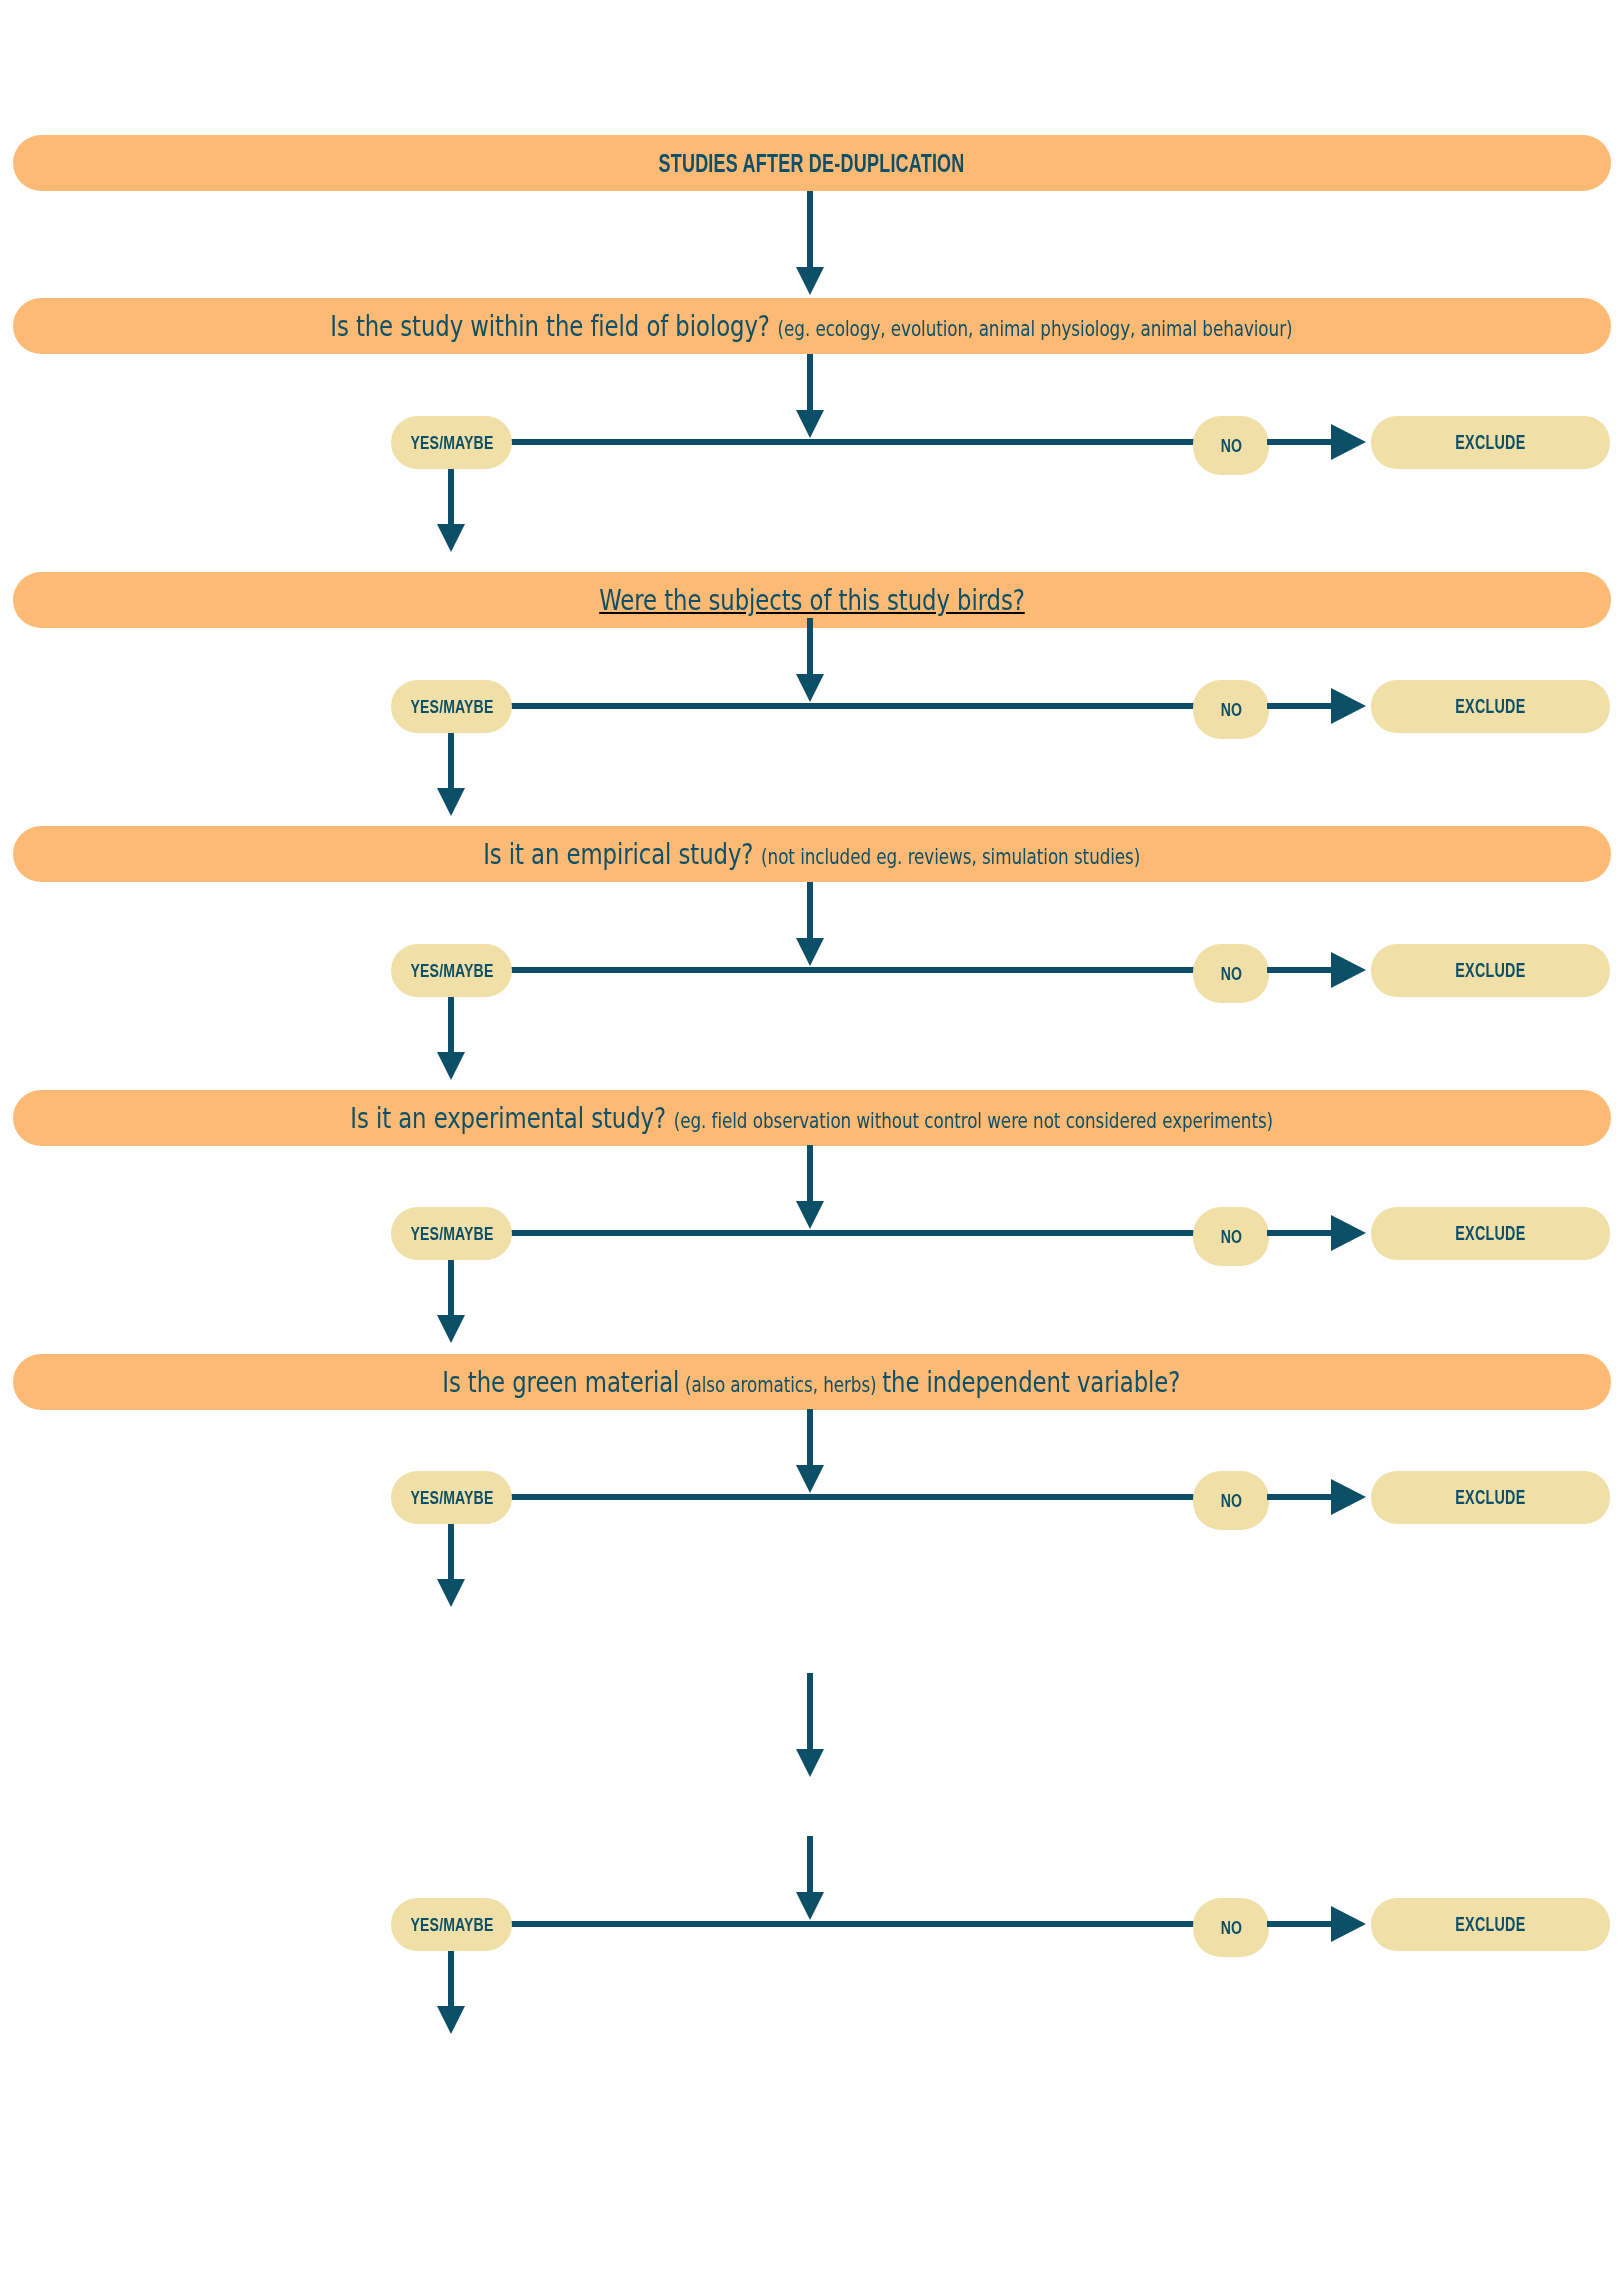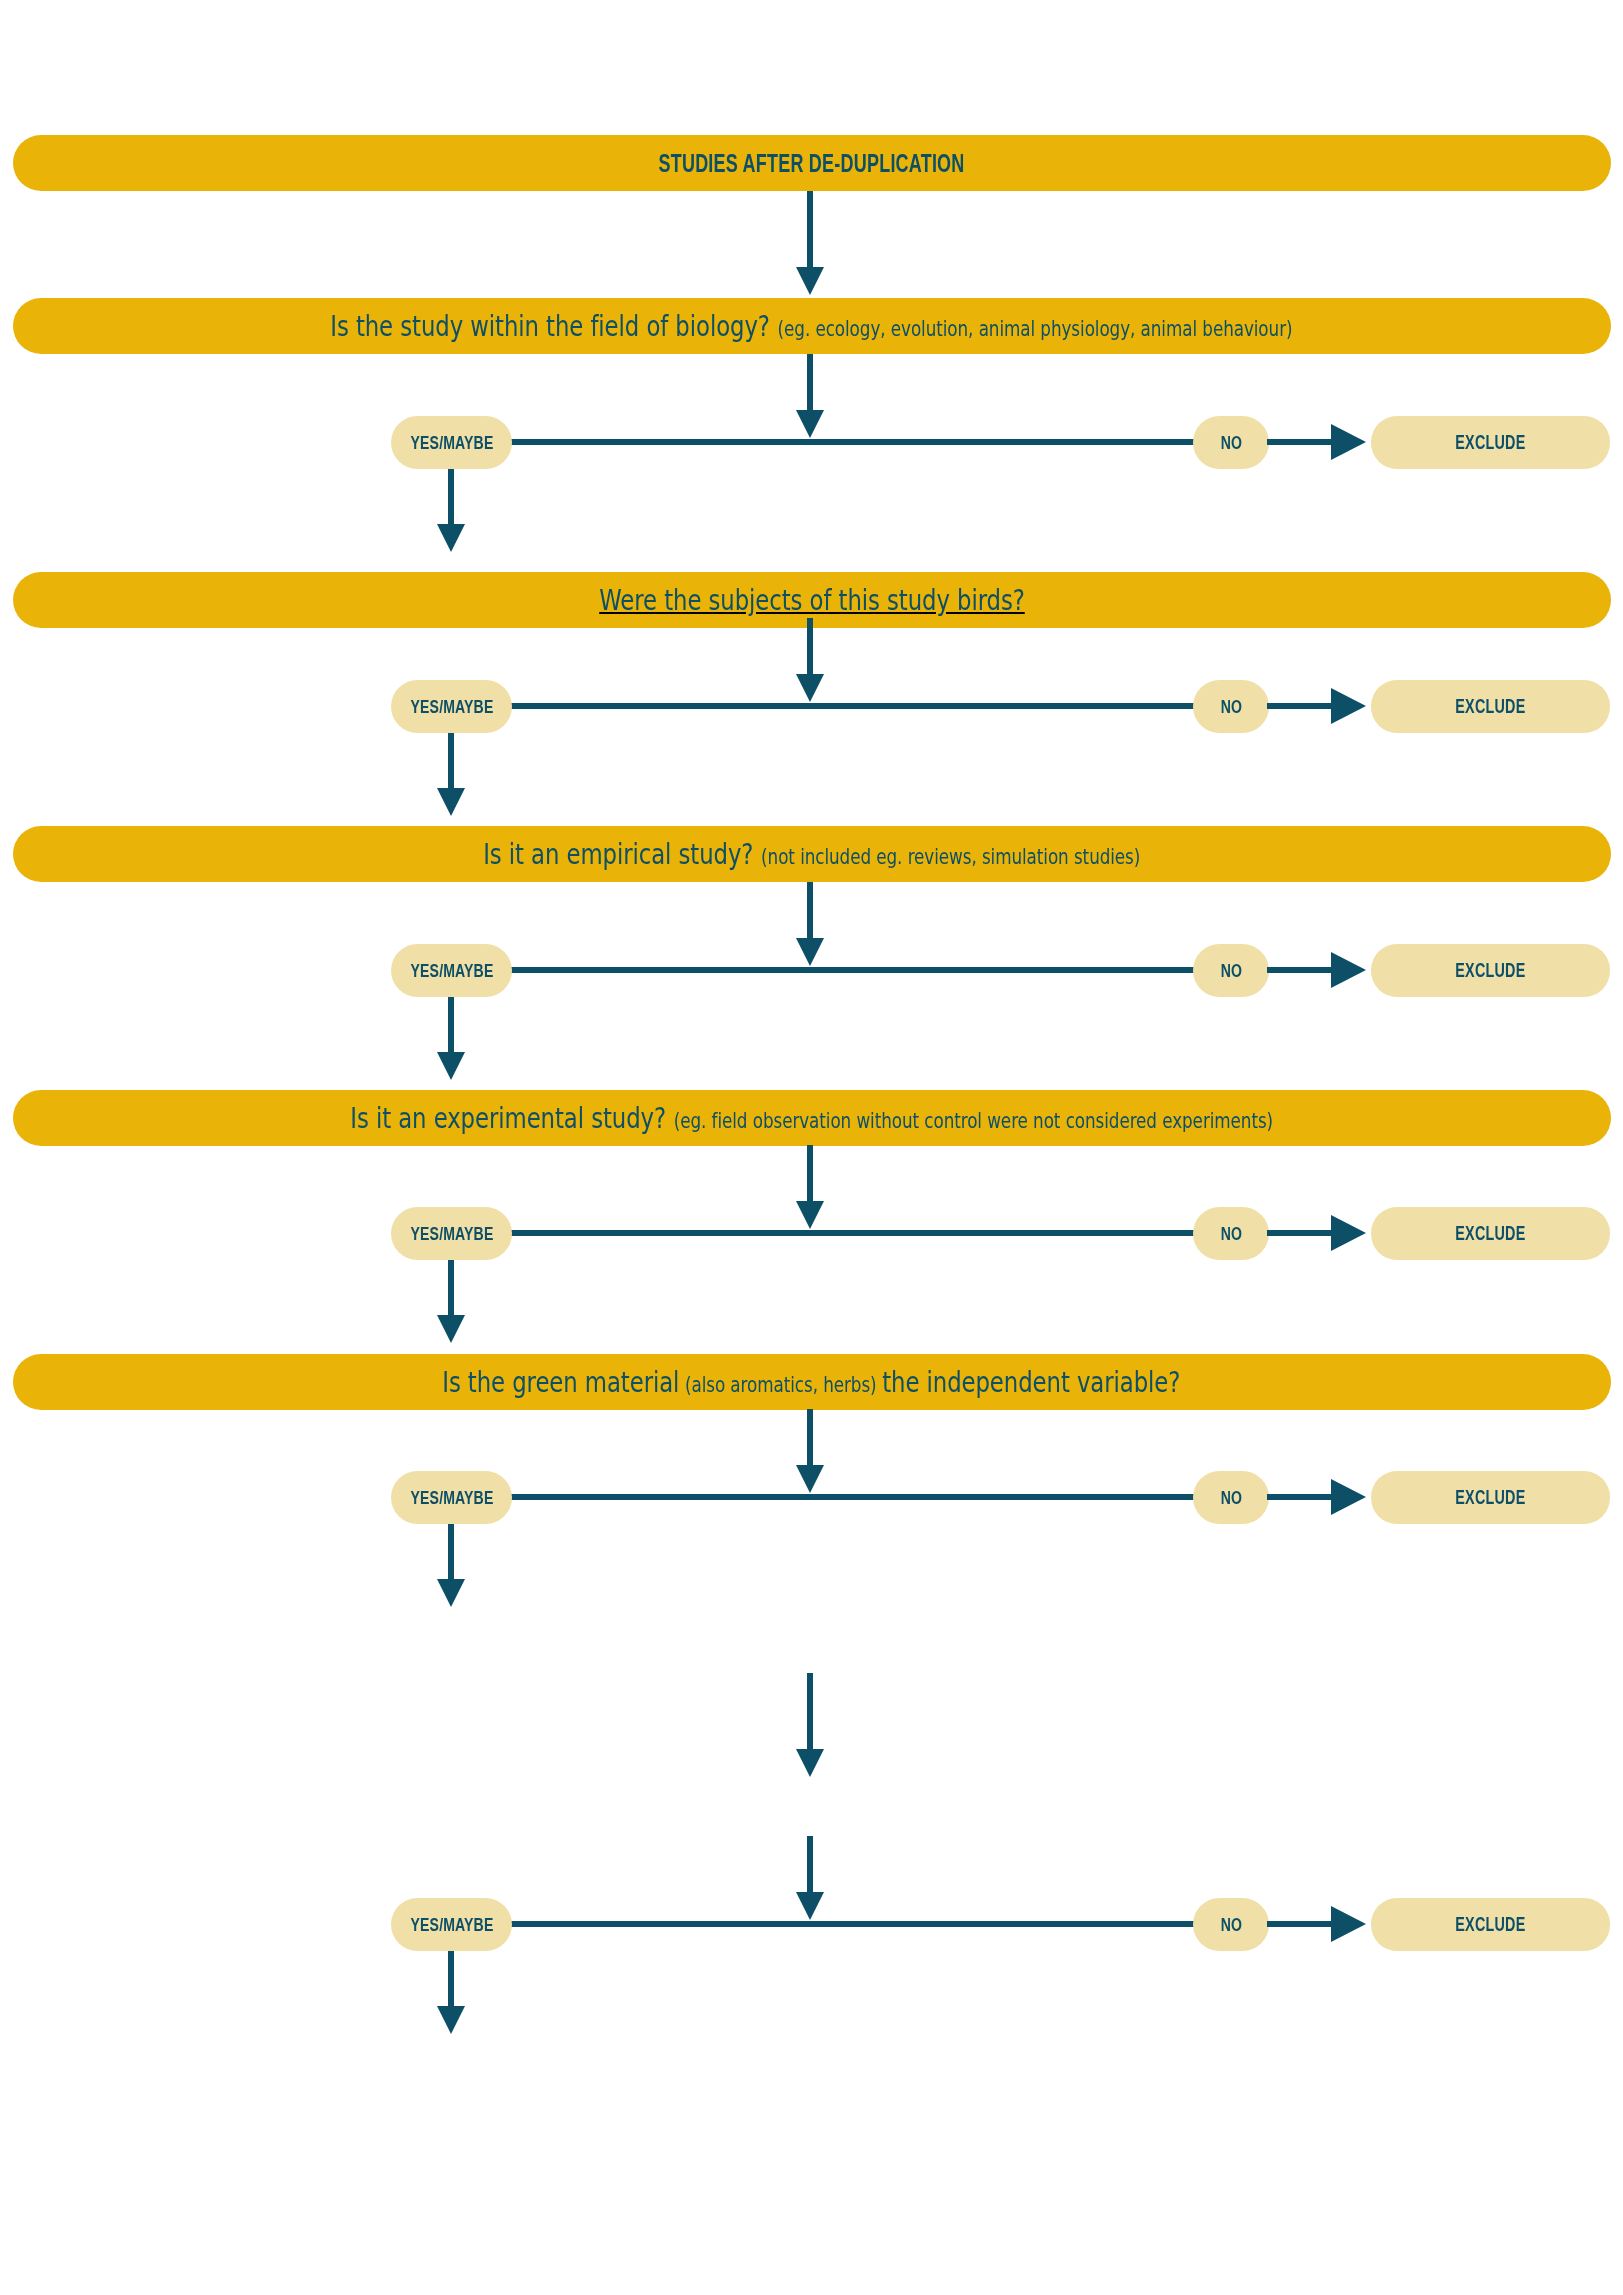--- a/index.html
+++ b/index.html
@@ -16,21 +16,21 @@
     background: #ffffff;
     overflow: hidden;
   }
 
   
   .bar {
     position: absolute;
     left: 12.5px;
     width: 1598px;
     height: 56px;
-    background: #eab308;
+    background: #fdba74;
     border-radius: 28px;
     display: flex;
     align-items: center;
     justify-content: center;
     white-space: nowrap;
   }
   .bar-title {
     font-family: "Liberation Sans Narrow", "Liberation Sans", sans-serif;
     font-weight: bold;
     font-size: 25px;
@@ -107,21 +107,21 @@
     white-space: nowrap;
   }
   .pill-yes {
     left: 391px;
     width: 121px;
     height: 53px;
   }
   .pill-no {
     left: 1193px;
     width: 76px;
-    height: 53px;
+    height: 59px;
   }
   .pill-label {
     font-family: "Liberation Sans Narrow", "Liberation Sans", sans-serif;
     font-weight: bold;
     font-size: 19px;
     color: #0d4f66;
     transform: scaleX(0.74);
     transform-origin: center center;
     letter-spacing: 0.2px;
   }

